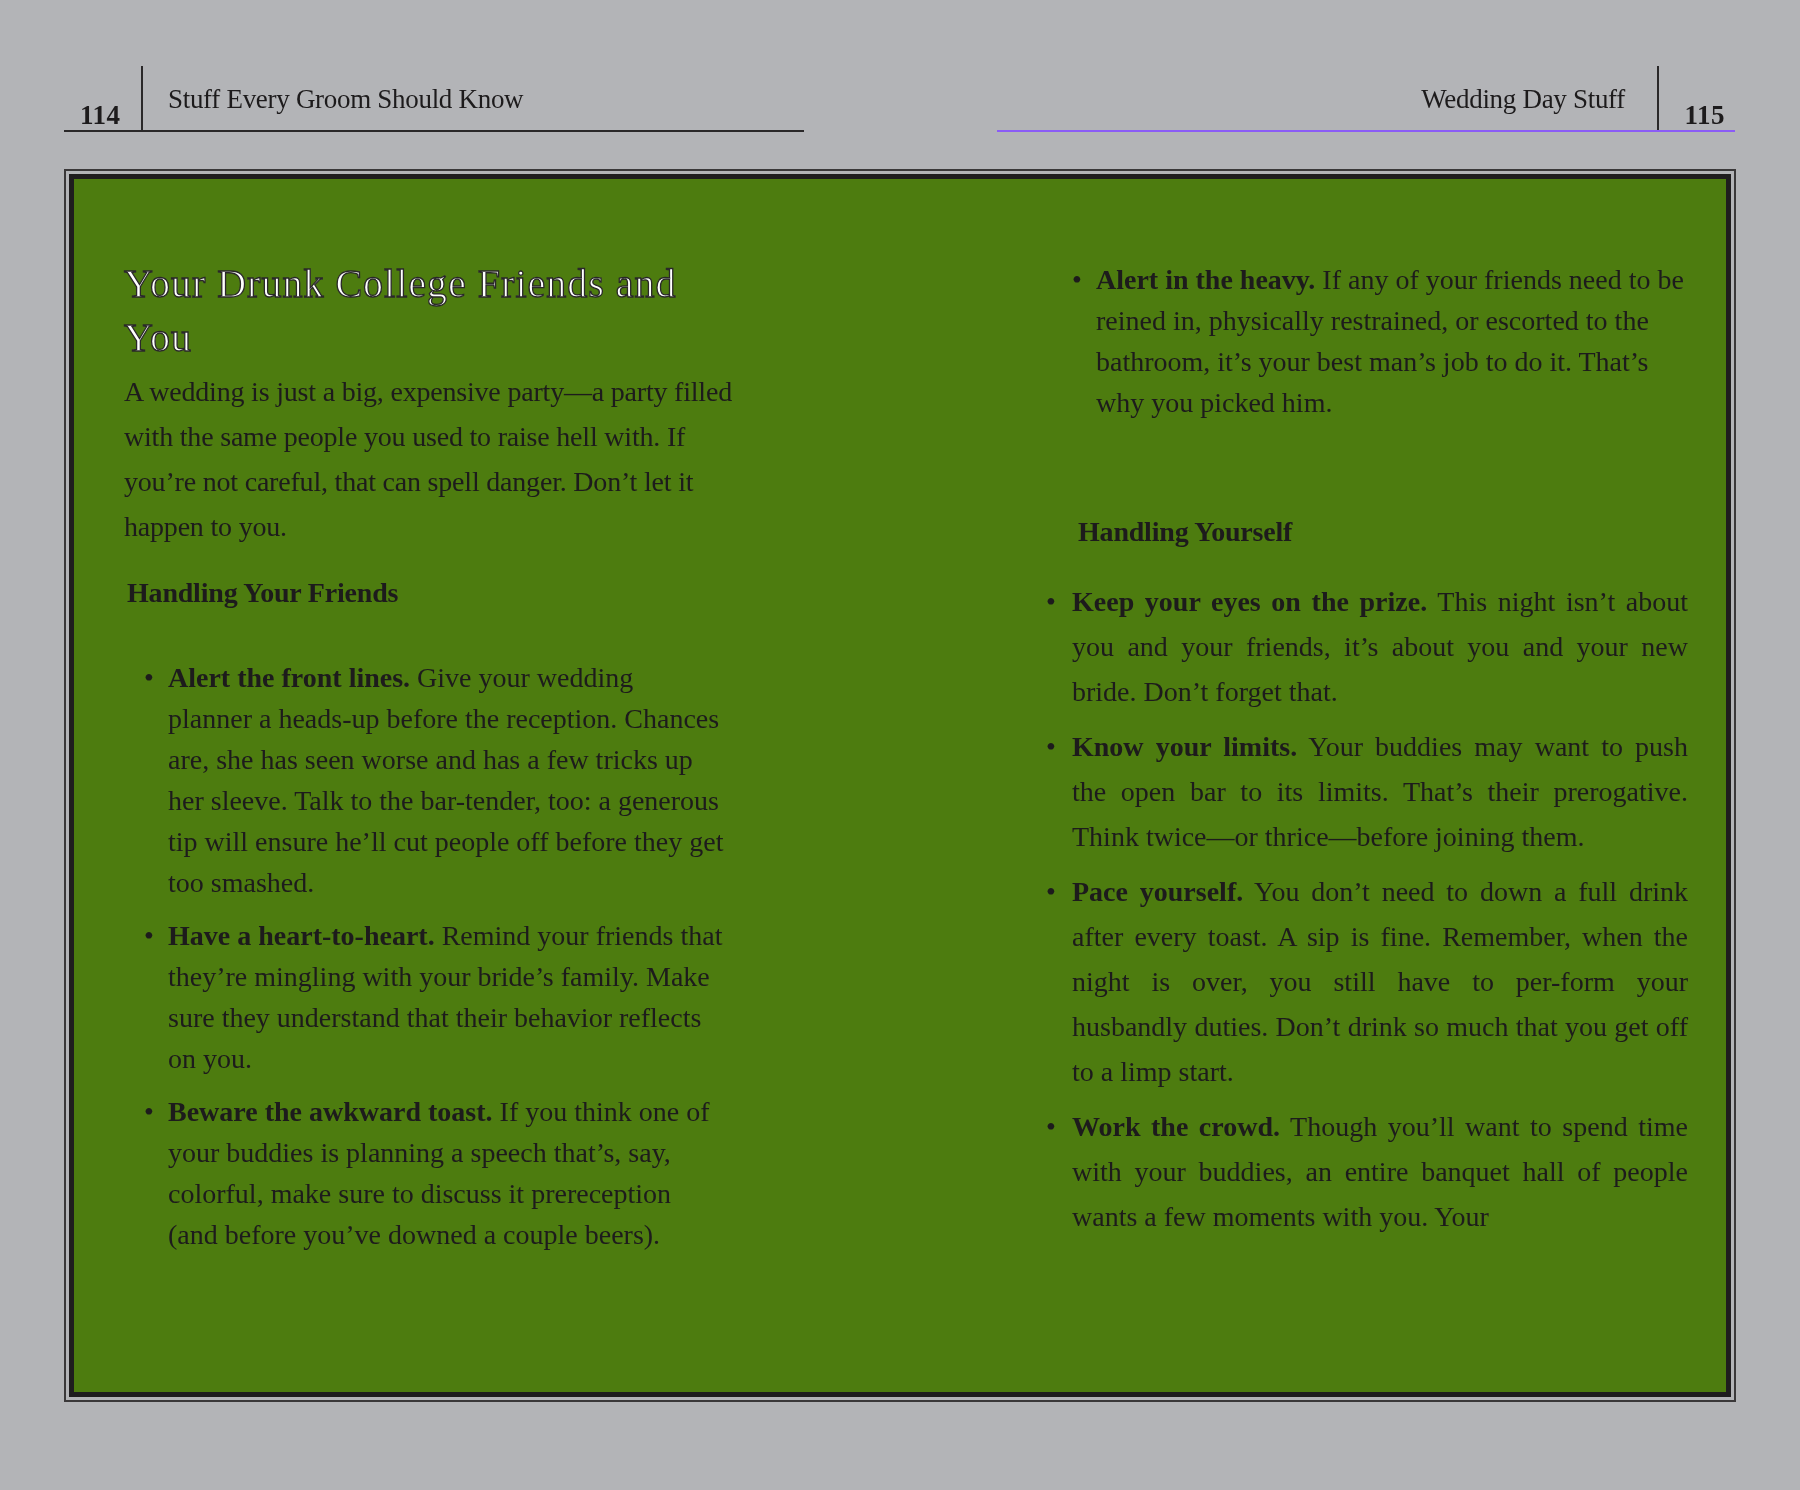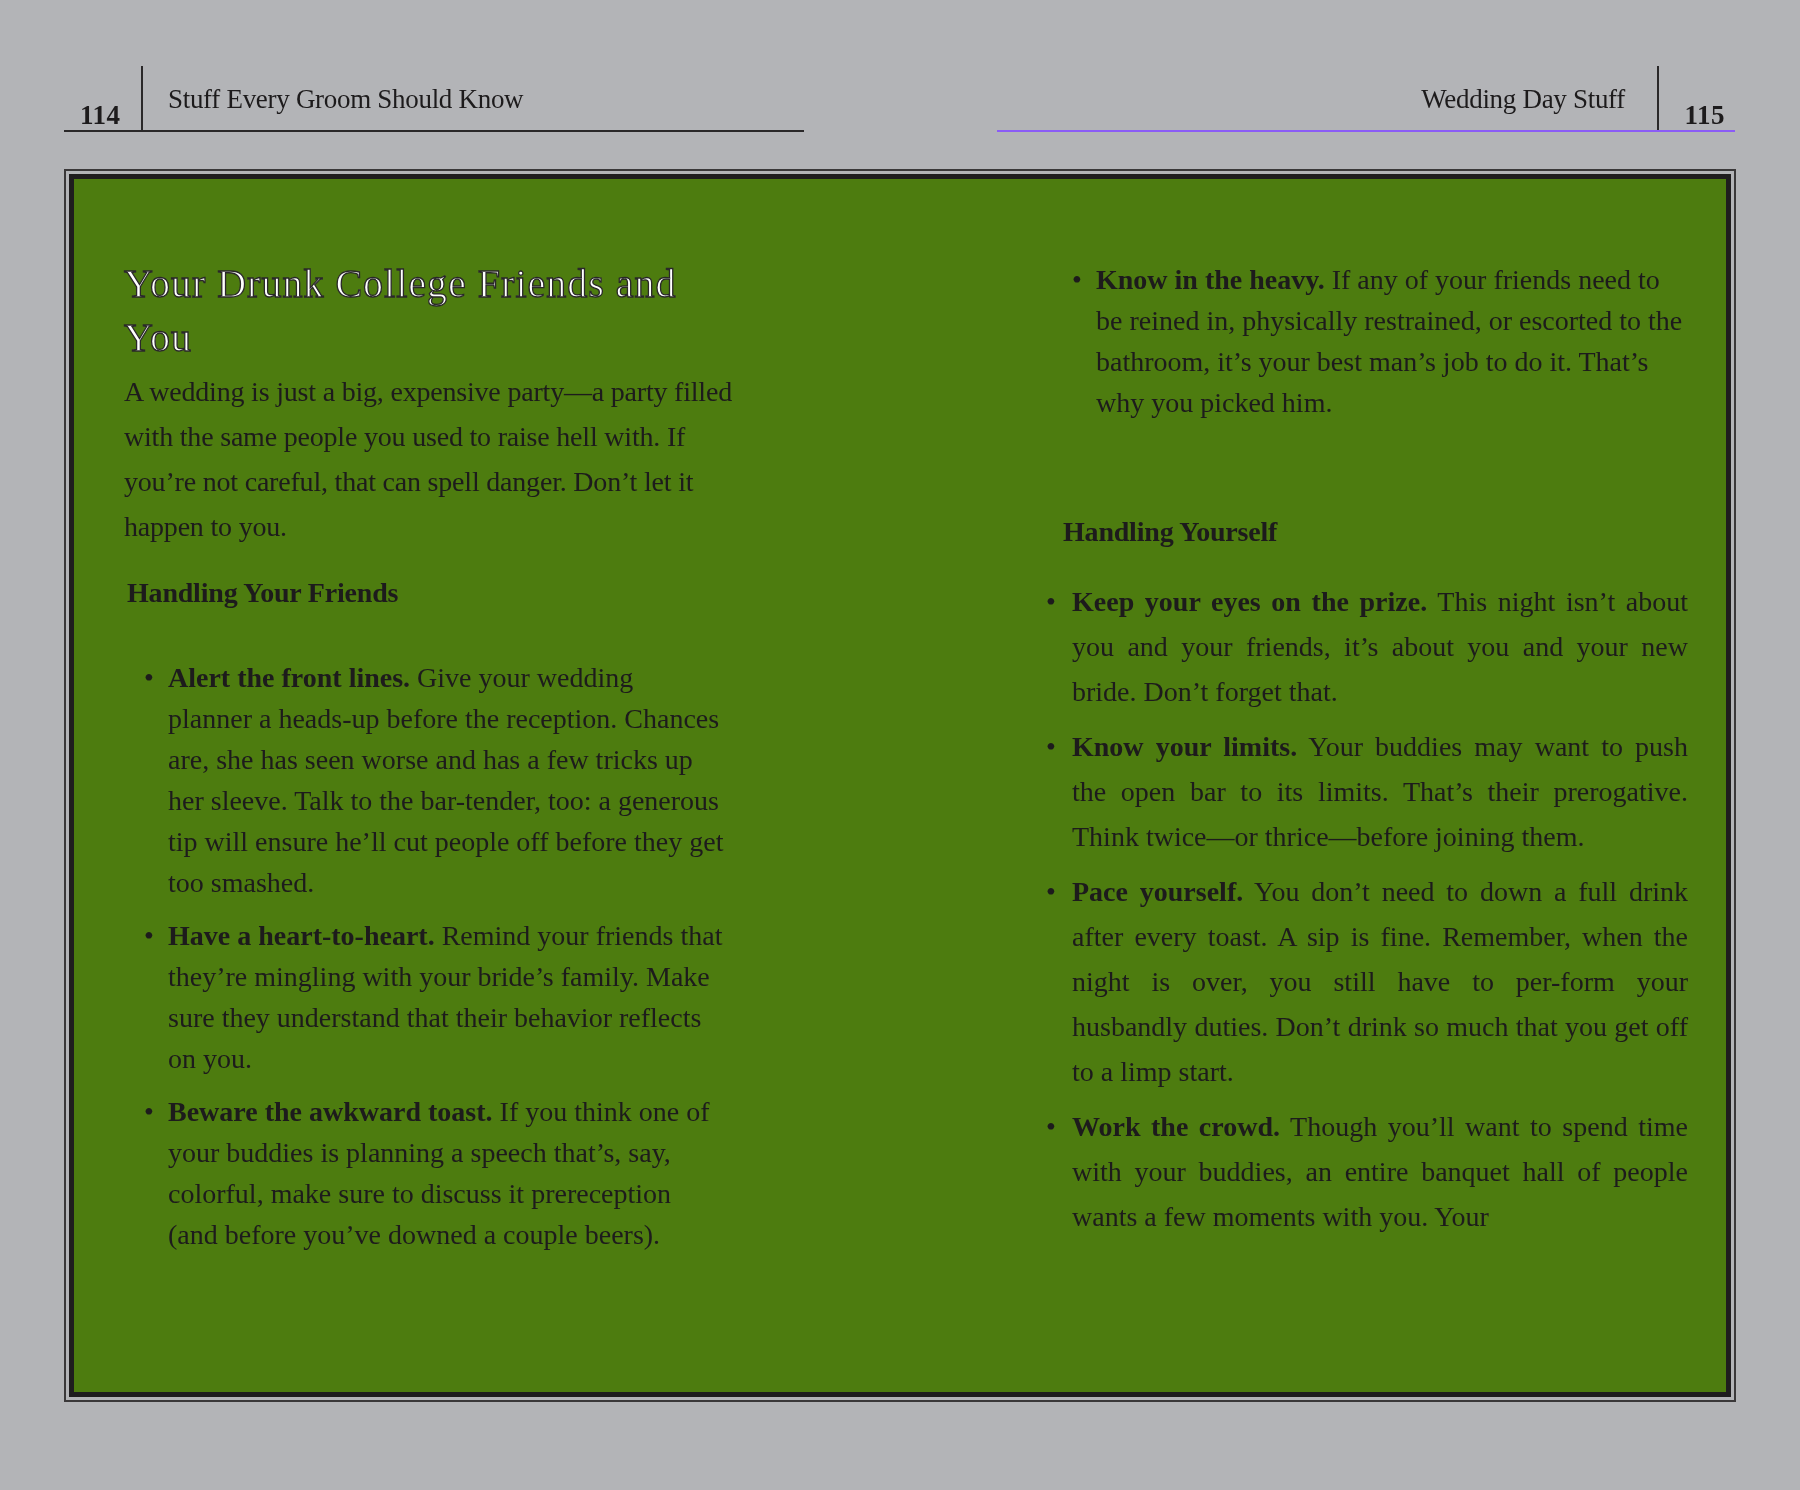--- a/index.html
+++ b/index.html
@@ -105,24 +105,24 @@
           <span class="dot">•</span>
           <span class="lead">Beware the awkward toast.</span><span> If you think one of your buddies is planning a speech that’s, say, colorful, make sure to discuss it prereception (and before you’ve downed a couple beers).</span>
         </li>
       </ul>
     </div>
 
     <div class="page page-right">
       <ul class="bullets right-list-top">
         <li class="bullet">
           <span class="dot">•</span>
-          <span class="lead">Know in the heavy.</span><span> If any of your friends need to be reined in, physically restrained, or escorted to the bathroom, it’s your best man’s job to do it. That’s why you picked him.</span>
+          <span class="lead">Alert in the heavy.</span><span> If any of your friends need to be reined in, physically restrained, or escorted to the bathroom, it’s your best man’s job to do it. That’s why you picked him.</span>
         </li>
       </ul>
-      <div class="sub-heading" style="left:0; top:337px;">Handling Yourself</div>
+      <div class="sub-heading" style="left:15px; top:337px;">Handling Yourself</div>
       <ul class="bullets right-list-bottom">
         <li class="bullet">
           <span class="dot">•</span>
           <span class="lead">Keep your eyes on the prize.</span><span> This night isn’t about you and your friends, it’s about you and your new bride. Don’t forget that.</span>
         </li>
         <li class="bullet">
           <span class="dot">•</span>
           <span class="lead">Know your limits.</span><span> Your buddies may want to push the open bar to its limits. That’s their prerogative. Think twice—or thrice—before joining them.</span>
         </li>
         <li class="bullet">

